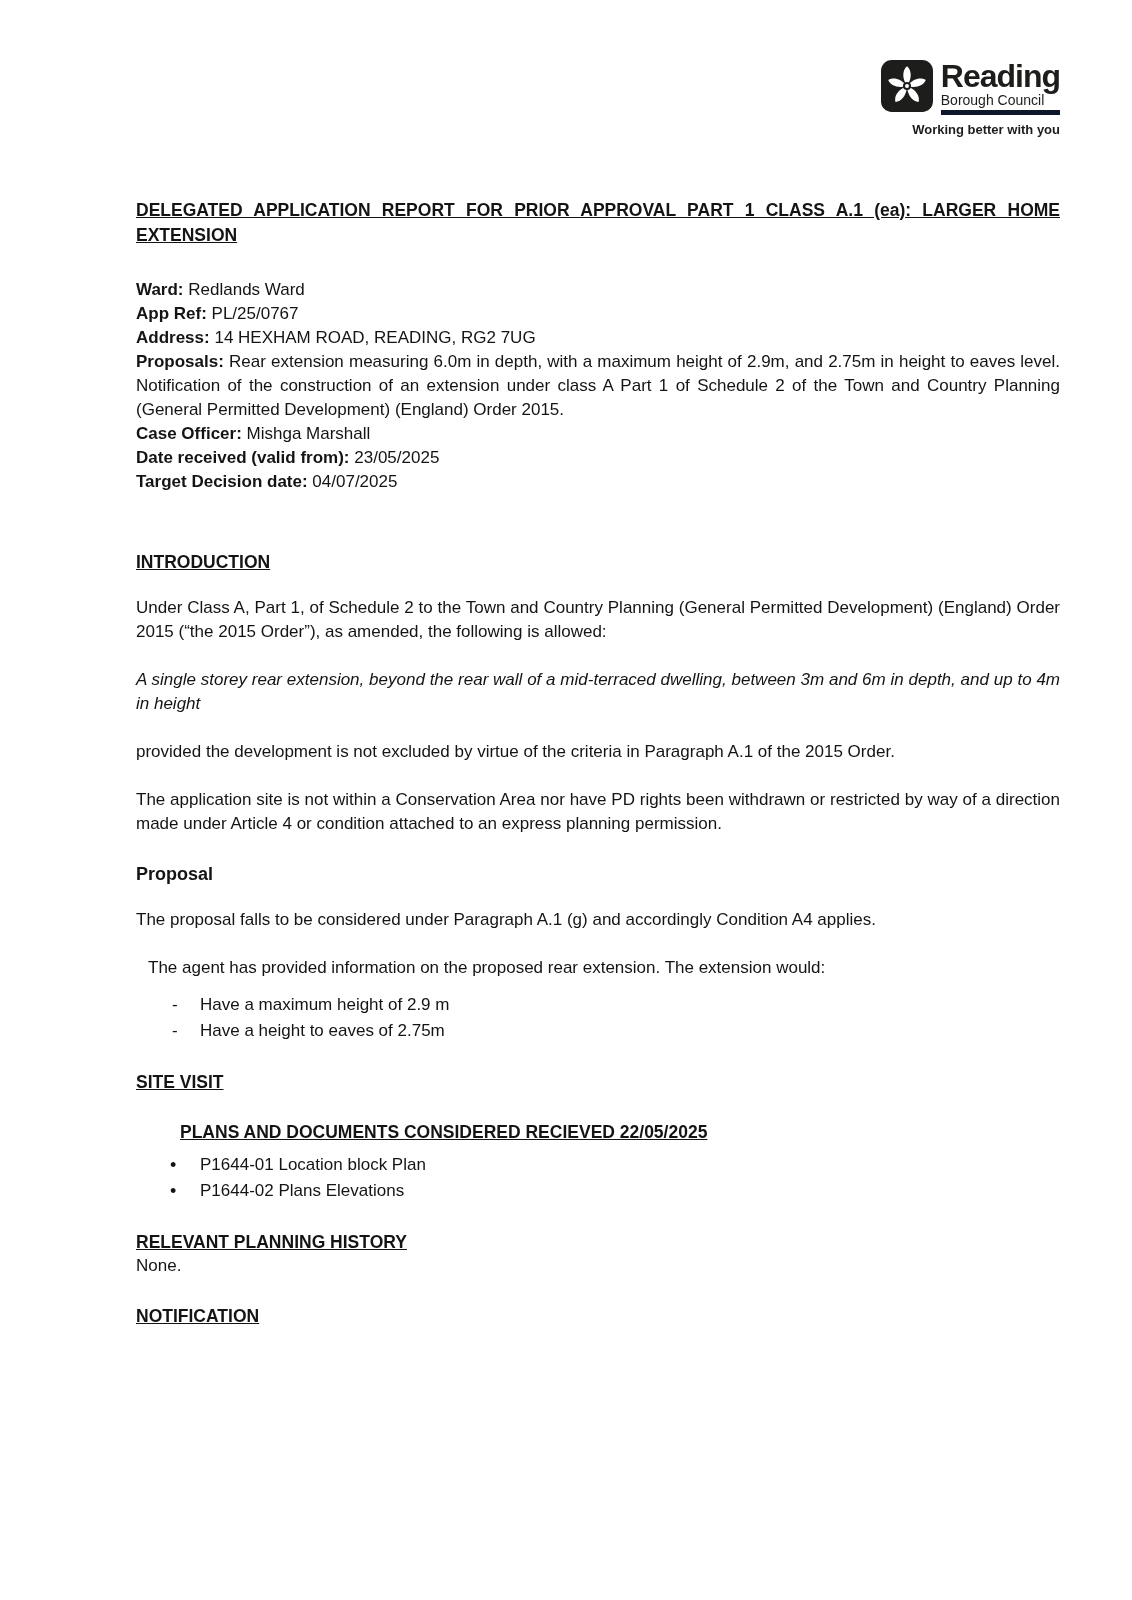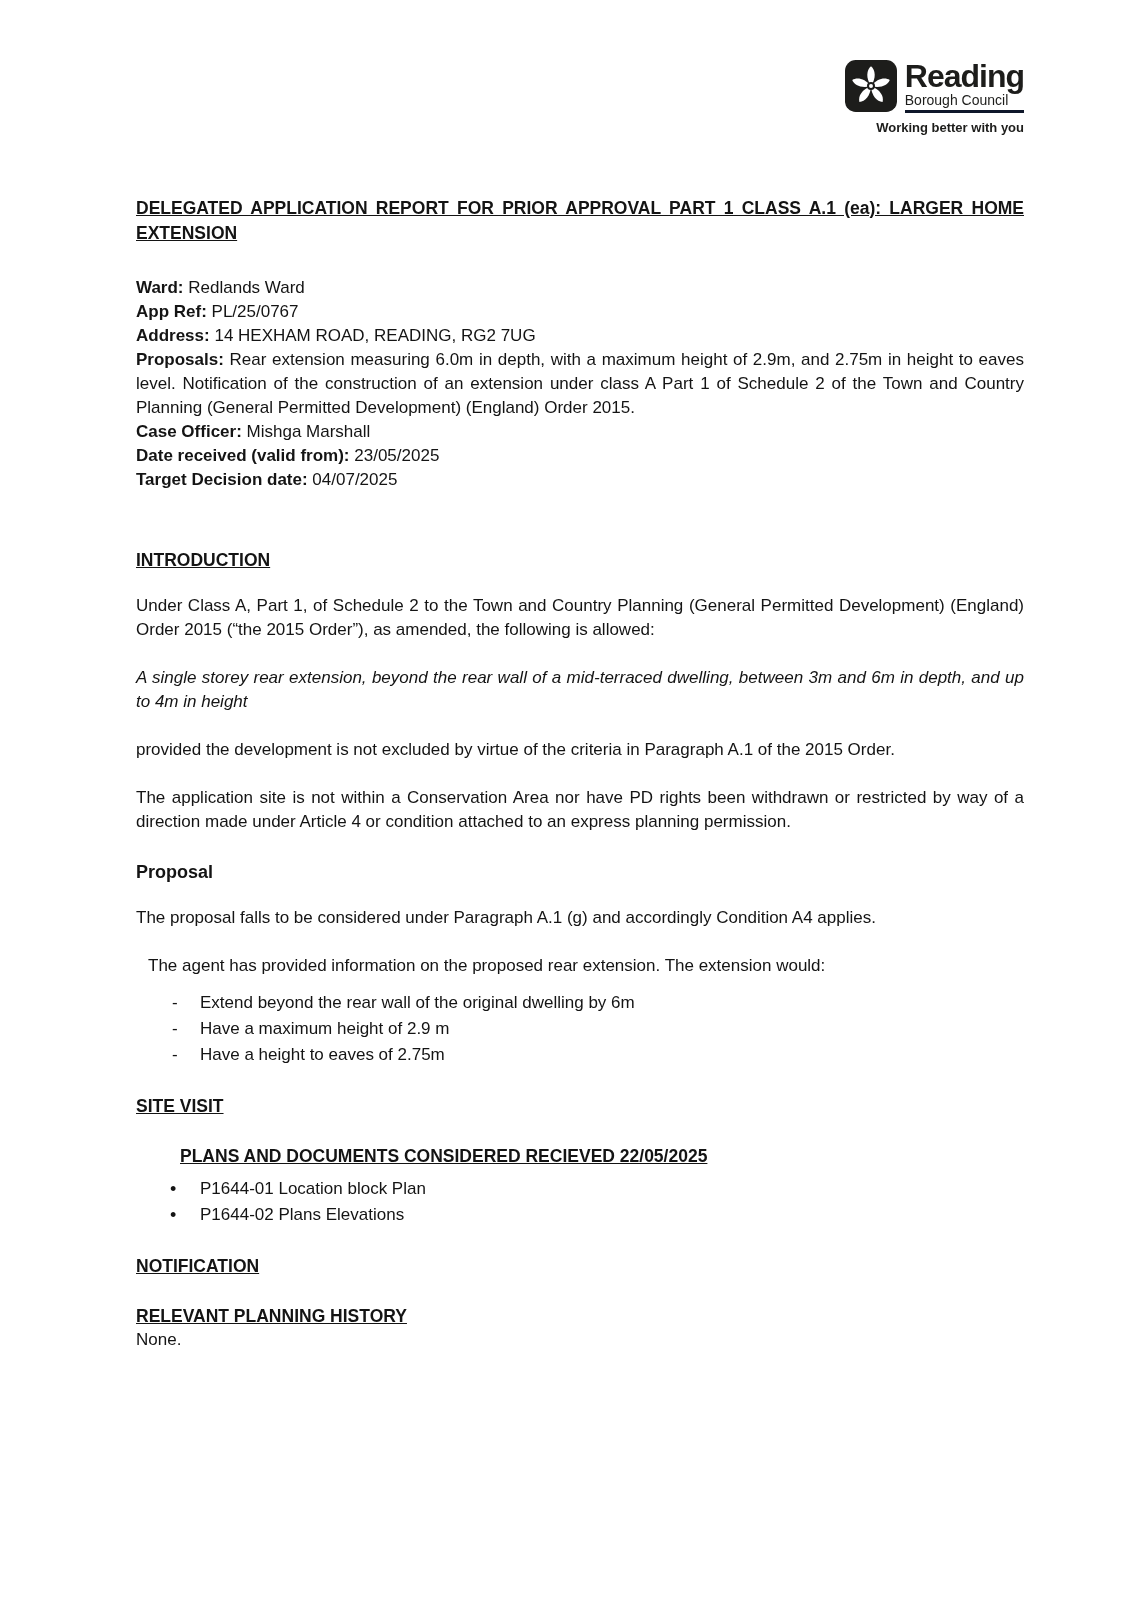--- a/index.html
+++ b/index.html
@@ -9,31 +9,31 @@
     color:#141414;
     font-family:"Liberation Sans", sans-serif;
     font-size:17px;
     line-height:24px;
     -webkit-font-smoothing:antialiased;
   }
   .page{
     box-sizing:border-box;
     width:1132px;
     min-height:1600px;
-    padding:60px 108px 60px 136px;
+    padding:60px 72px 60px 136px;
     background:#fff;
   }
   
   .logo-row{display:flex;justify-content:flex-end;margin-bottom:56px;}
   .logo-block{display:flex;flex-direction:column;align-items:flex-end;}
   .logo-top{display:flex;align-items:flex-start;gap:8px;}
   .logo-box{display:inline-block;width:52px;height:52px;flex:0 0 auto;}
   .logo-text{display:flex;flex-direction:column;align-items:flex-start;}
   .logo-brand{font-weight:bold;font-size:32px;line-height:32px;letter-spacing:-1px;color:#1d1d1b;}
-  .logo-sub{font-size:14px;line-height:16px;color:#1d1d1b;border-bottom:3px solid #0f172a;padding-bottom:2px;align-self:stretch;}
+  .logo-sub{font-size:14px;line-height:16px;color:#1d1d1b;border-bottom:5px solid #0f172a;padding-bottom:2px;align-self:stretch;}
   .logo-tagline{font-size:13px;font-weight:bold;color:#1d1d1b;margin-top:3px;}
   
   .doc-title{
     font-size:17.5px;
     font-weight:bold;
     line-height:25px;
     text-decoration:underline;
     text-align:justify;
     margin:0 0 30px 0;
   }
@@ -112,40 +112,39 @@
     <p class="para italic">A single storey rear extension, beyond the rear wall of a mid-terraced dwelling, between 3m and 6m in depth, and up to 4m in height</p>
     <p class="para">provided the development is not excluded by virtue of the criteria in Paragraph A.1 of the 2015 Order.</p>
     <p class="para">The application site is not within a Conservation Area nor have PD rights been withdrawn or restricted by way of a direction made under Article 4 or condition attached to an express planning permission.</p>
   </section>
 
   <section>
     <h2 class="sub-heading">Proposal</h2>
     <p class="para">The proposal falls to be considered under Paragraph A.1 (g) and accordingly Condition A4 applies.</p>
     <p class="para tight">The agent has provided information on the proposed rear extension. The extension would:</p>
     <ul class="dash-list">
-      <li>Extend beyond the rear wall of the original dwelling by 6m</li>
       <li>Have a maximum height of 2.9 m</li>
       <li>Have a height to eaves of 2.75m</li>
     </ul>
   </section>
 
   <section>
     <h2 class="section-heading" style="margin-bottom:8px;">SITE VISIT</h2>
   </section>
 
   <section>
     <h2 class="section-heading" style="margin-bottom:8px;margin-left:44px;">PLANS AND DOCUMENTS CONSIDERED RECIEVED 22/05/2025</h2>
     <ul class="bullet-list">
       <li>P1644-01 Location  block Plan</li>
       <li>P1644-02  Plans Elevations</li>
     </ul>
   </section>
 
   <section>
-    <h2 class="section-heading">NOTIFICATION</h2>
+    <h2 class="section-heading" style="margin-bottom:0;">RELEVANT PLANNING HISTORY</h2>
+    <p class="para">None.</p>
   </section>
 
   <section>
-    <h2 class="section-heading" style="margin-bottom:0;">RELEVANT PLANNING HISTORY</h2>
-    <p class="para">None.</p>
+    <h2 class="section-heading">NOTIFICATION</h2>
   </section>
 
 </div>
 
 </body></html>

